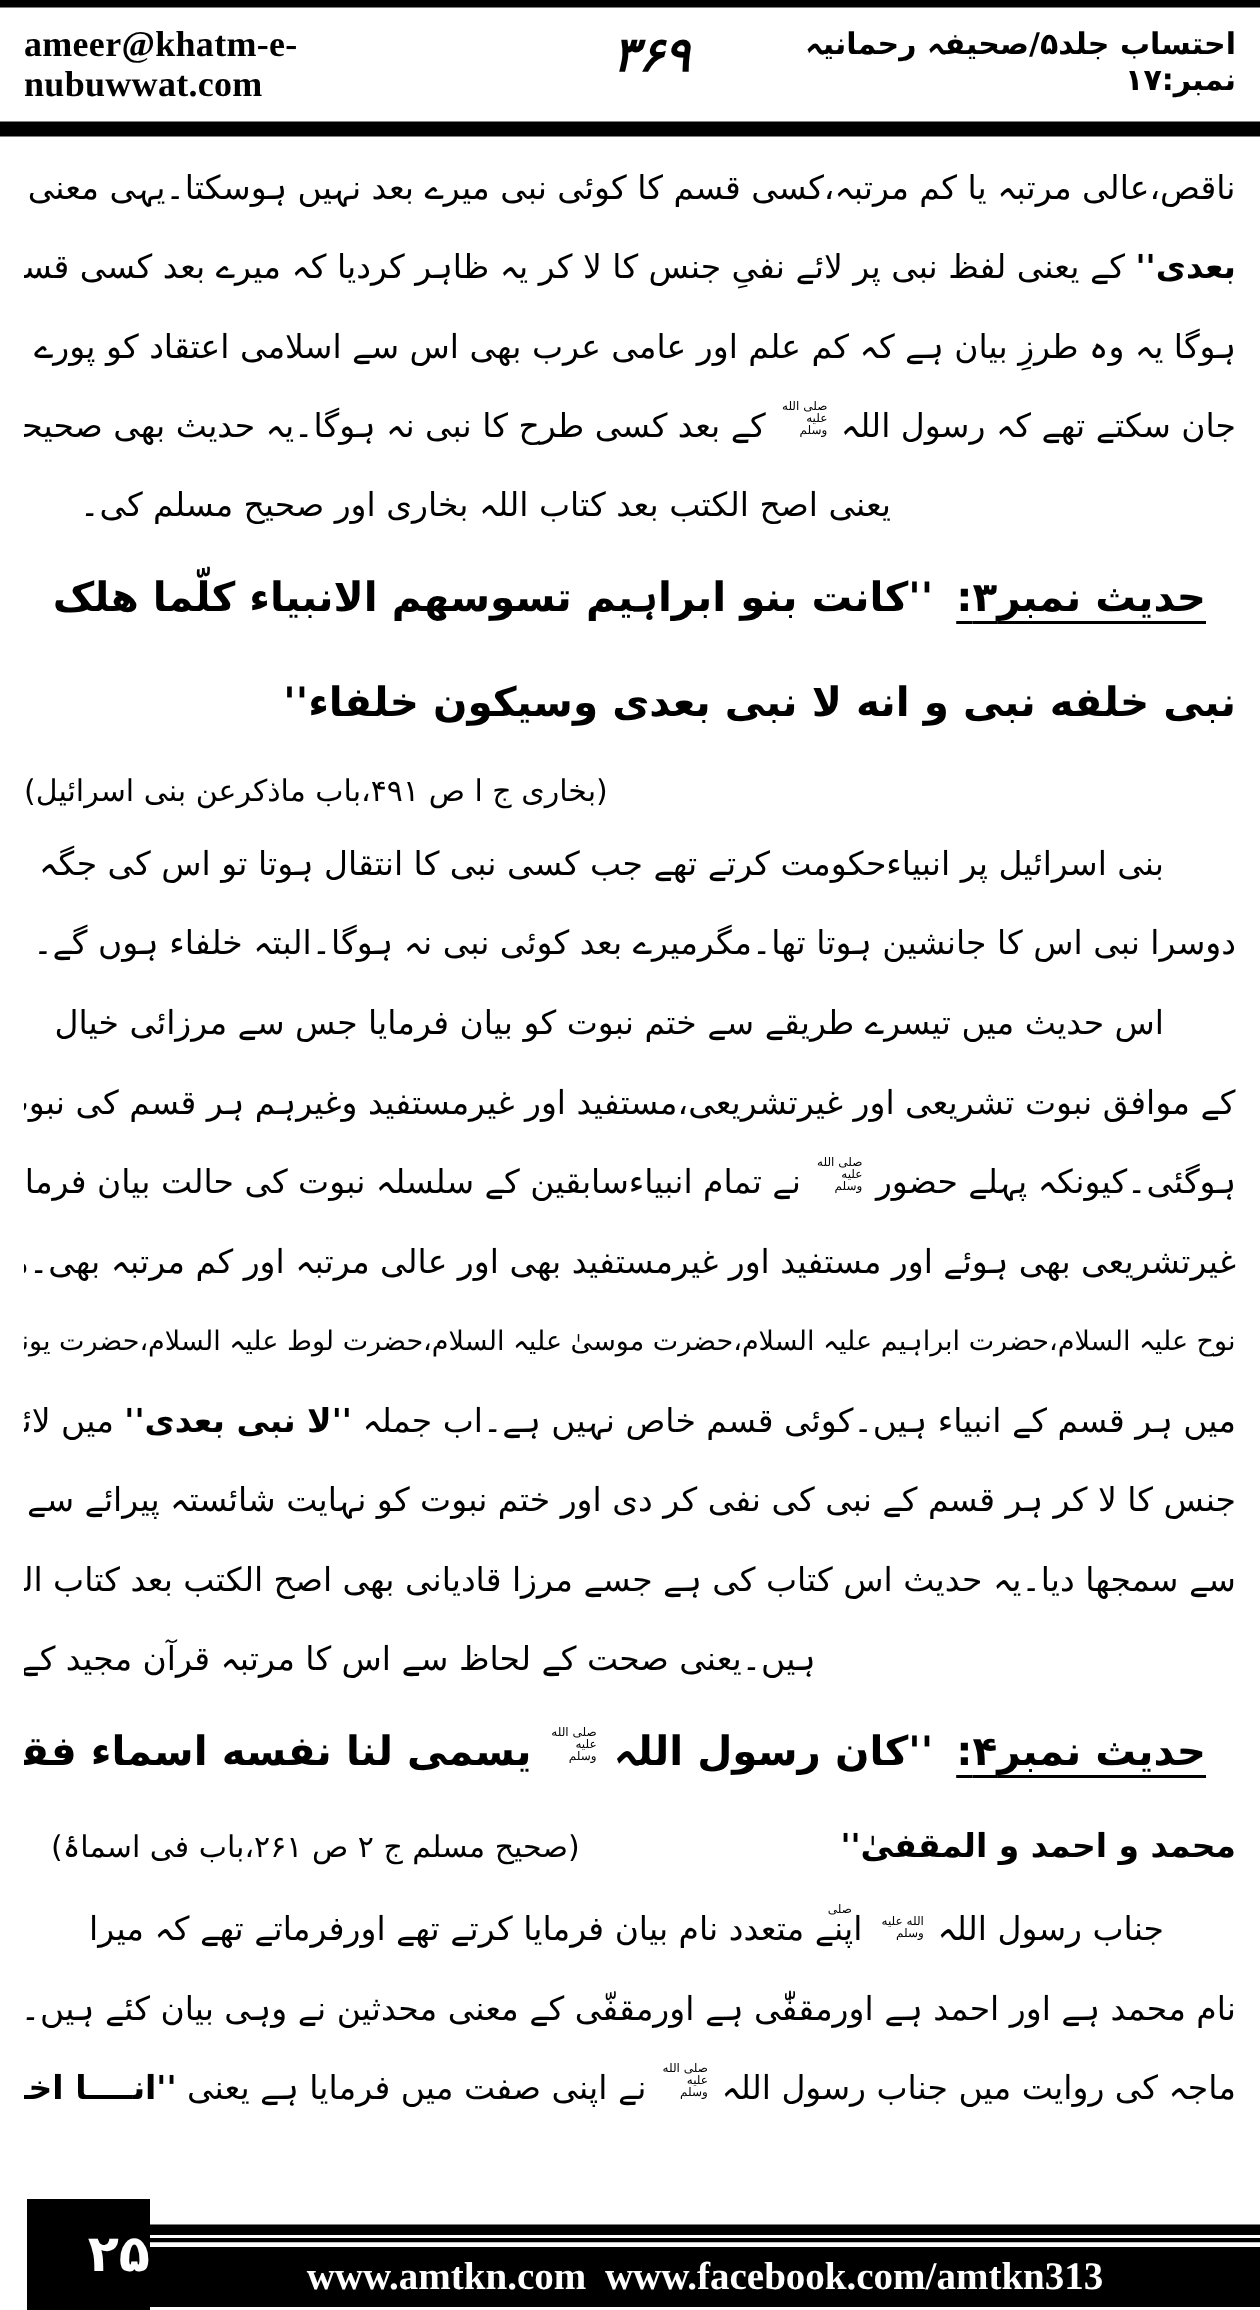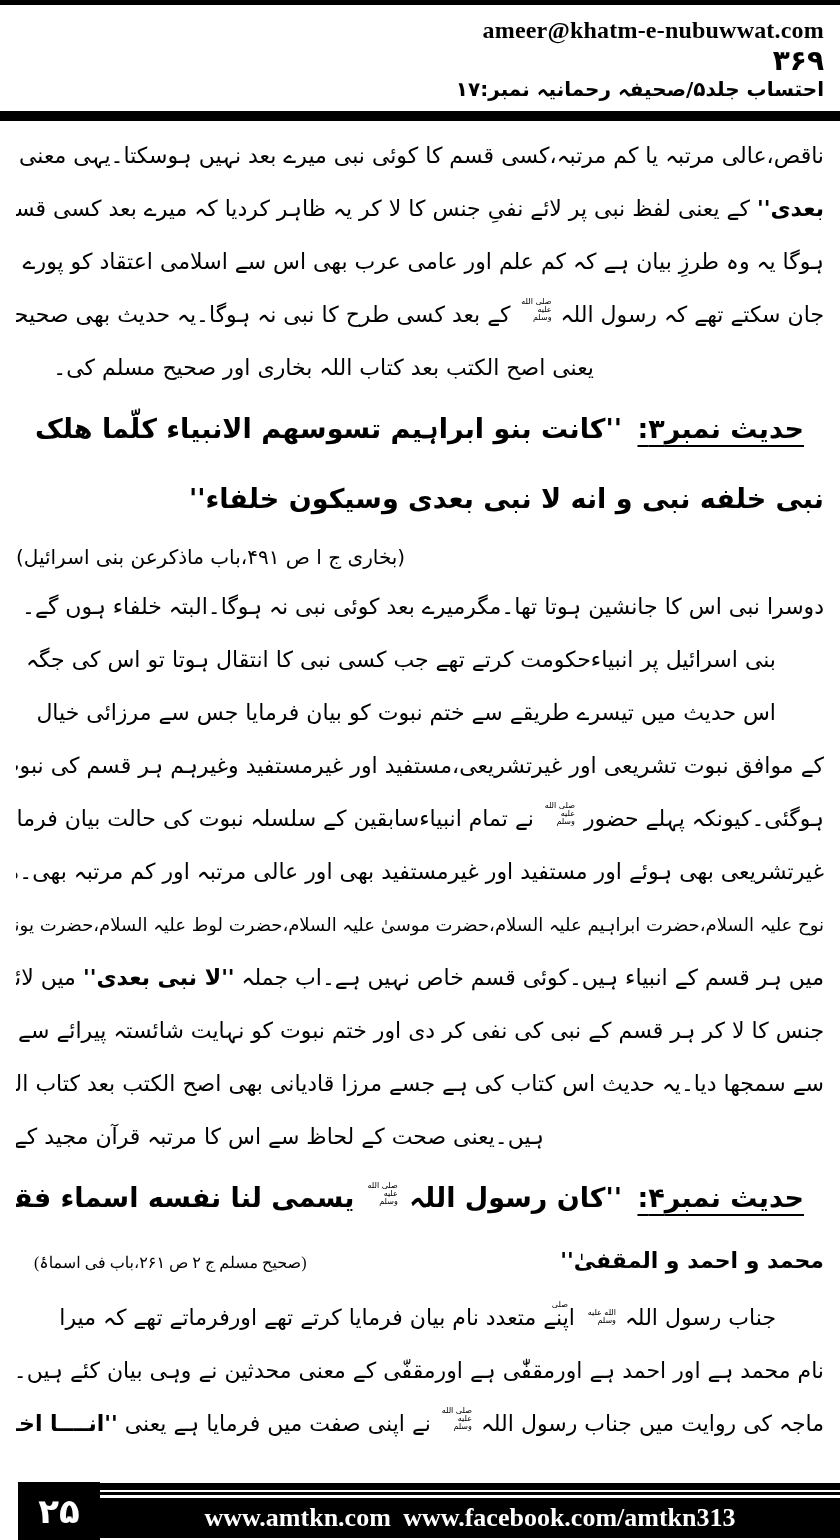--- a/index.html
+++ b/index.html
@@ -1,48 +1,48 @@
 <!DOCTYPE html>
 <html><head>
 <meta charset="utf-8">
 <style>
   html,body{margin:0;padding:0;}
   body{
     width:840px;height:1540px;background:#ffffff;color:#000;
     font-family:"DejaVu Sans",sans-serif;position:relative;overflow:hidden;
   }
   .topbar{height:5px;background:#000;width:100%;}
-  .header{direction:ltr;display:flex;align-items:flex-end;padding:12px 16px 6px 16px;flex-direction:column;}
+  .header{direction:ltr;display:flex;align-items:flex-start;padding:12px 16px 6px 16px;}
   .email{font-family:"Liberation Serif",serif;font-weight:bold;font-size:24px;letter-spacing:0.2px;}
-  .pagenum{font-size:28px;font-weight:bold;margin-left:55px;}
+  .pagenum{font-size:32px;font-weight:bold;margin-left:55px;font-style:italic;}
   .booktitle{margin-left:auto;font-size:20px;font-weight:bold;direction:rtl;}
   .divider{height:10px;background:#000;width:100%;margin-top:4px;}
 
   .content{direction:rtl;padding:8px 16px 0 16px;}
   .line{font-size:22px;line-height:53px;text-align:right;white-space:nowrap;overflow:hidden;}
   .indent{text-indent:48px;}
   .shift-a{padding-right:230px;}
   .shift-b{padding-right:280px;}
   .tight{font-size:18px;}
   .bnaskh{font-weight:bold;}
   .hline{font-size:27px;font-weight:bold;line-height:70px;text-align:right;white-space:nowrap;overflow:hidden;padding-right:20px;}
   .hlabel{text-decoration:underline;text-decoration-thickness:2px;text-underline-offset:7px;margin-left:6px;}
   .hcont{padding-right:0;}
   .ref{font-size:20px;line-height:46px;text-align:left;direction:rtl;}
   .h4row2{display:flex;justify-content:space-between;align-items:baseline;line-height:56px;padding-left:18px;}
   .h4row2 .arabic2{font-size:22px;font-weight:bold;white-space:nowrap;}
-  .h4row2 .ref2{font-size:16px;white-space:nowrap;font-family:Liberation Serif, serif;}
+  .h4row2 .ref2{font-size:20px;white-space:nowrap;}
   .sal{
     display:inline-block;width:32px;font-size:8px;line-height:8px;
     vertical-align:middle;font-weight:normal;
     transform:translateY(-6px);white-space:normal;margin:0 2px;
   }
   .footer-pagebox{
-    position:absolute;left:18px;bottom:0;width:82px;height:58px;background:#000;
-    color:#fff;display:flex;align-items:center;justify-content:center;
+    position:absolute;left:18px;bottom:0;width:82px;height:74px;background:#000;
+    color:#fff;display:flex;align-items:center;justify-content:flex-end;
     font-size:34px;font-weight:bold;
   }
   .footer-bar{position:absolute;left:100px;right:0;bottom:2px;}
   .fs1{height:7px;background:#000;}
   .fs2{height:2px;background:#fff;}
   .fs3{height:3px;background:#000;}
   .fs4{height:3px;background:#fff;}
   .fmain{
     height:40px;background:#000;color:#fff;text-align:center;line-height:40px;
     font-family:"Liberation Serif",serif;font-weight:bold;font-size:26px;word-spacing:6px;
@@ -78,22 +78,22 @@
   </div>
   <div class="line shift-a">یعنی اصح الکتب بعد کتاب اللہ بخاری اور صحیح مسلم کی۔</div>
 
   <div class="hline">
     <span class="hlabel">حدیث نمبر۳:</span>
     <span>''کانت بنو ابراہیم تسوسهم الانبیاء کلّما هلک</span>
   </div>
   <div class="hline hcont">نبی خلفه نبی و انه لا نبی بعدی وسیکون خلفاء''</div>
   <div class="ref">(بخاری ج ا ص ۴۹۱،باب ماذکرعن بنی اسرائیل)</div>
 
+  <div class="line indent">بنی اسرائیل پر انبیاءحکومت کرتے تھے جب کسی نبی کا انتقال ہوتا تو اس کی جگہ</div>
   <div class="line">دوسرا نبی اس کا جانشین ہوتا تھا۔مگرمیرے بعد کوئی نبی نہ ہوگا۔البتہ خلفاء ہوں گے۔</div>
-  <div class="line indent">بنی اسرائیل پر انبیاءحکومت کرتے تھے جب کسی نبی کا انتقال ہوتا تو اس کی جگہ</div>
   <div class="line indent">اس حدیث میں تیسرے طریقے سے ختم نبوت کو بیان فرمایا جس سے مرزائی خیال</div>
   <div class="line">کے موافق نبوت تشریعی اور غیرتشریعی،مستفید اور غیرمستفید وغیرہم ہر قسم کی نبوت کی نفی</div>
   <div class="line">
     <span>ہوگئی۔کیونکہ پہلے حضور</span>
     <span class="sal">صلى الله عليه وسلم</span>
     <span>نے تمام انبیاءسابقین کے سلسلہ نبوت کی حالت بیان فرمائی کہ</span>
   </div>
   <div class="line">غیرتشریعی بھی ہوئے اور مستفید اور غیرمستفید بھی اور عالی مرتبہ اور کم مرتبہ بھی۔مثلاً حضرت</div>
   <div class="line tight">نوح علیہ السلام،حضرت ابراہیم علیہ السلام،حضرت موسیٰ علیہ السلام،حضرت لوط علیہ السلام،حضرت یونس علیہ السلام اس</div>
   <div class="line">

